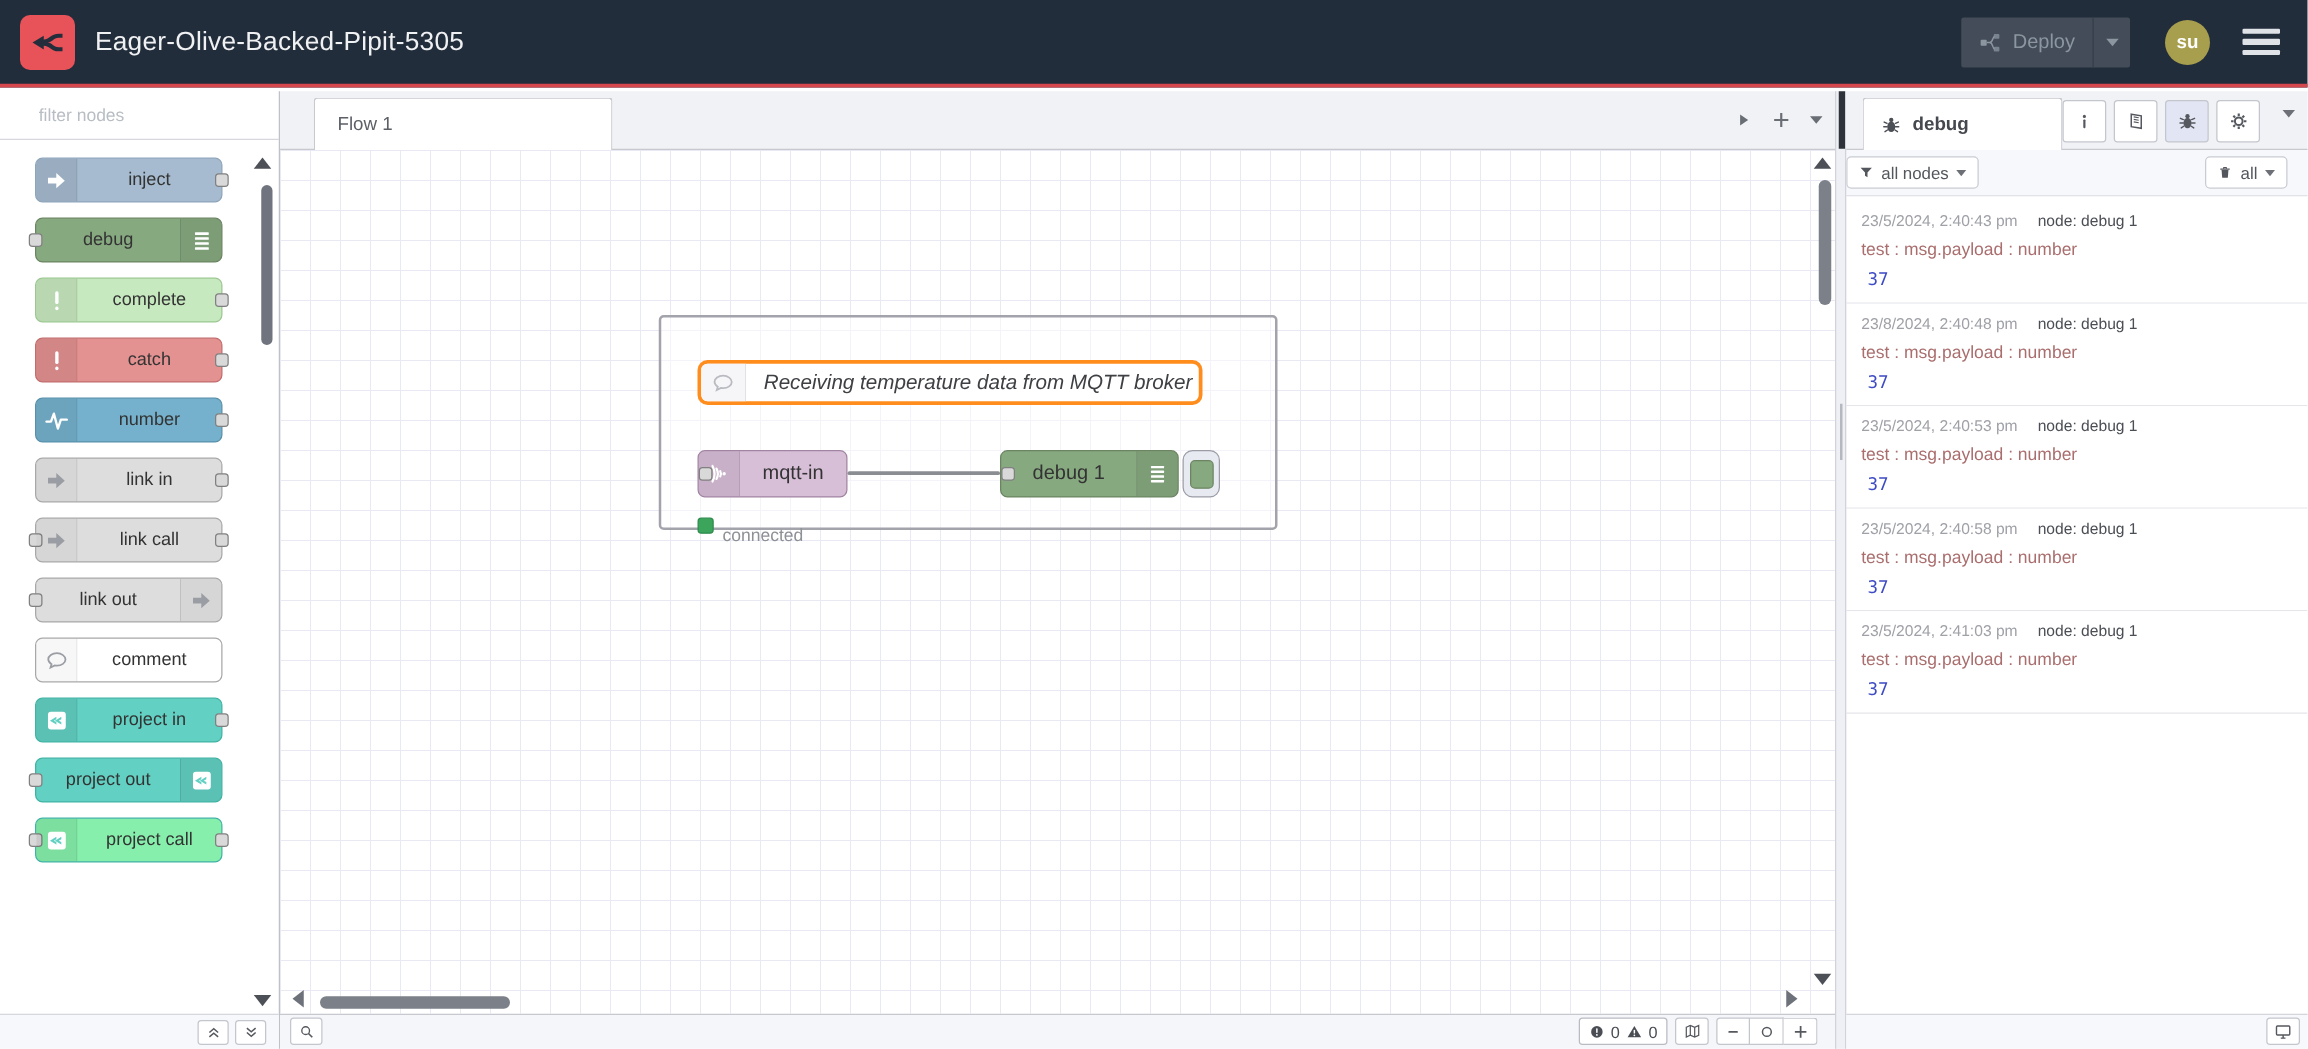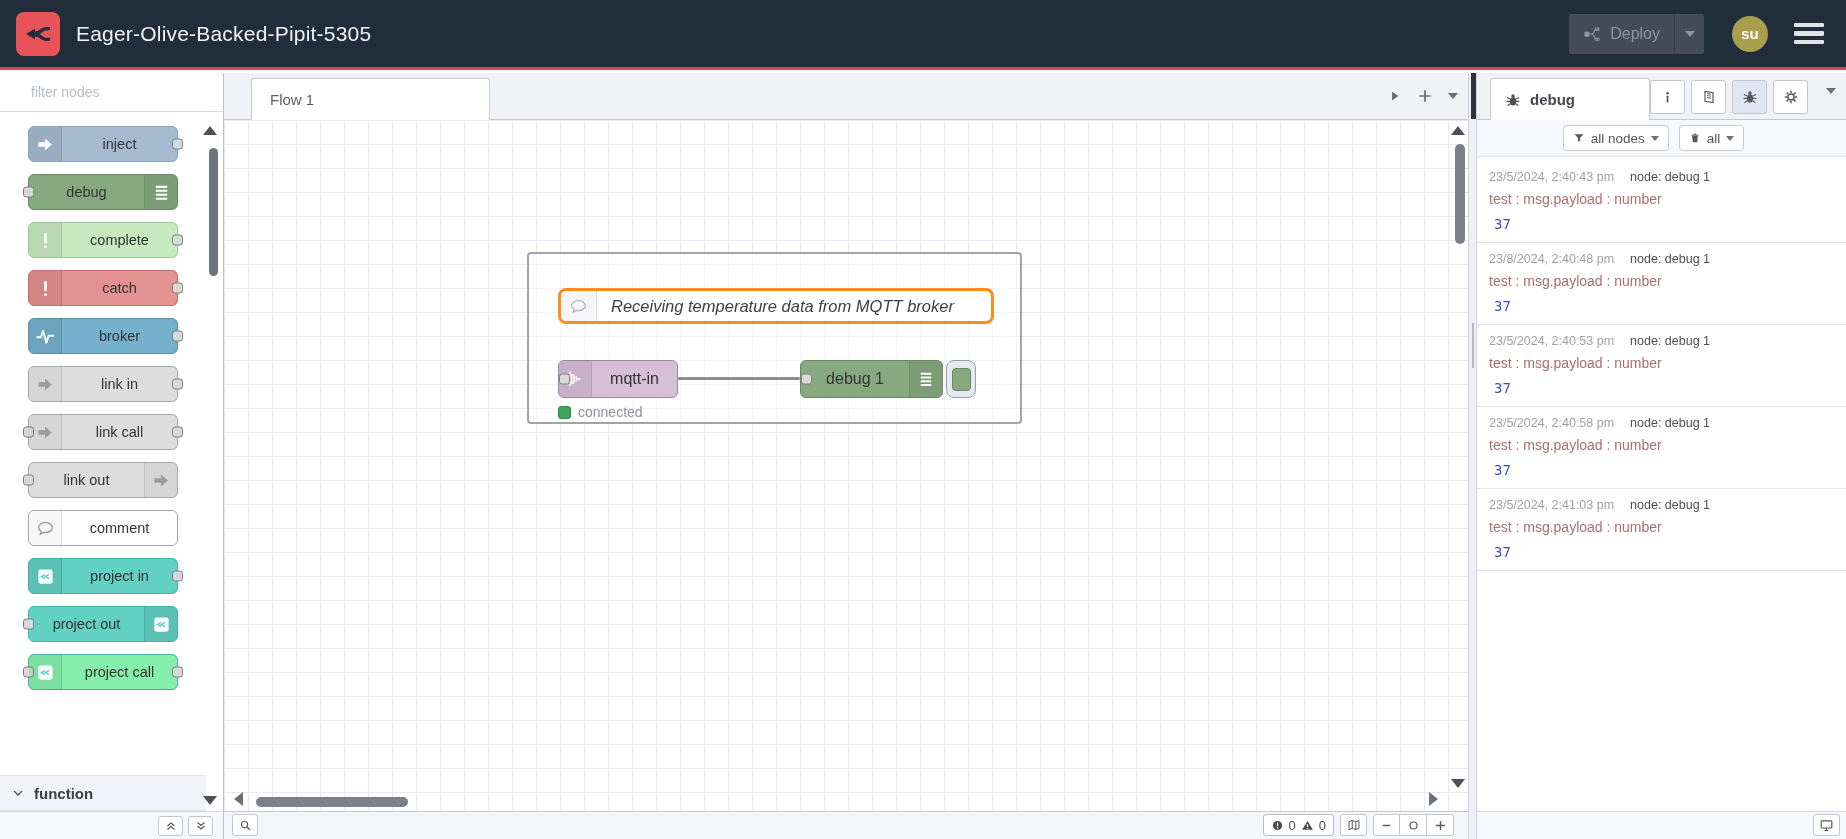--- a/index.html
+++ b/index.html
@@ -88,21 +88,21 @@
     align-items:center; padding-left:18px; font-size:15px; font-weight:500; color:#5c5f66; cursor:pointer; }
   .tab-actions { position:absolute; right:10px; top:0; bottom:0; display:flex; align-items:center;
     gap:15px; color:#696d74; }
   .tab-actions > * { cursor:pointer; }
   .gridwrap { flex:1; position:relative; overflow:hidden; background:#fff;
     background-image:linear-gradient(var(--canvas_grid,#e9e9f4) 1px, transparent 1px),
       linear-gradient(90deg, var(--canvas_grid,#e9e9f4) 1px, transparent 1px);
     background-size:24px 24px; }
   .flow-group { position:absolute; left:303px; top:132px; width:495px; height:172px;
     border:2px solid var(--group_border,#a3a3ab); border-radius:4px; background:rgba(255,255,255,.45); }
-  .comment-node { position:absolute; left:29px; top:34px; width:436px; height:36px; background:#fff;
+  .comment-node { position:absolute; left:29px; top:34px; width:404px; height:36px; background:#fff;
     border:3px solid var(--comment_selected,#ff8d1e); border-radius:8px; display:flex;
     align-items:center; cursor:pointer; }
   .comment-node .iconsec { width:36px; align-self:stretch; background:#f6f6f8;
     border-right:1px solid #e2e2e6; border-radius:5px 0 0 5px; display:flex; align-items:center;
     justify-content:center; color:#b9bbc1; }
   .comment-node .ctext { flex:1; font-size:16.5px; font-style:italic; color:#3e4044; padding-left:14px;
     white-space:nowrap; overflow:hidden; }
   .cnode { position:absolute; height:38px; border-radius:6px; cursor:pointer; }
   .cnode .iconbox { position:absolute; top:0; bottom:0; width:33px; background:rgba(0,0,0,.07);
     display:flex; align-items:center; justify-content:center; color:#fff; }
@@ -119,21 +119,21 @@
   .wire { position:absolute; left:149px; top:123px; width:122px; height:3px;
     background:var(--wire,#8a8d92); border-radius:2px; cursor:pointer; }
   .dbg-toggle { position:absolute; left:417px; top:106px; width:30px; height:38px; border-radius:8px;
     background:#e8eaf2; border:1.5px solid #9a9da6; display:flex; align-items:center;
     justify-content:center; cursor:pointer; }
   .dbg-toggle .inner { width:19px; height:23px; border-radius:4px; background:var(--node_debug,#87a980);
     border:1px solid var(--node_debug_border,#6b8562); }
   .node-status { position:absolute; left:29px; top:150px; display:flex; align-items:center; gap:7px; }
   .status-dot { width:13px; height:13px; border-radius:3px; background:var(--status_green,#3ba55c);
     border:1px solid #2f8a4c; }
-  .status-text { font-size:14px; color:#8d9095; }
+  .status-text { font-size:14px; color:#8d9095;margin-top:16px; }
   .vscroll-up { position:absolute; right:3px; top:6px; cursor:pointer; }
   .vscroll-thumb { position:absolute; right:3px; top:24px; width:10px; height:100px; border-radius:5px;
     background:#7c8089; cursor:grab; }
   .vscroll-down { position:absolute; right:3px; bottom:23px; cursor:pointer; }
   .hscroll-left { position:absolute; left:10px; bottom:5px; cursor:pointer; }
   .hscroll-thumb { position:absolute; left:32px; bottom:4px; width:152px; height:10px; border-radius:5px;
     background:#7c8089; cursor:grab; }
   .hscroll-right { position:absolute; right:30px; bottom:5px; cursor:pointer; }
   .canvas-footer { height:28px; border-top:1px solid #c8c9cf; background:#f5f6fa; position:relative; }
   .search-btn { position:absolute; left:8px; top:2px; width:26px; height:22px; }
@@ -159,21 +159,21 @@
   .side-tab { position:absolute; left:13px; top:5px; bottom:-1px; width:160px; background:#fff;
     border:1px solid #c8c9cf; border-bottom:none; border-radius:3px 3px 0 0; display:flex;
     align-items:center; gap:9px; padding-left:14px; cursor:pointer; color:#4c4f55; }
   .side-tab .stab-label { font-size:15px; font-weight:600; color:#45484e; }
   .side-tools { position:absolute; right:38px; top:7px; display:flex; gap:6px; }
   .side-tools .tool { width:35px; height:34px; }
   .side-tools .tool.active { background:#e2e5f3; }
   .side-caret { position:absolute; right:10px; top:21px; cursor:pointer; }
   .side-caret .caret { border-top-color:#6d7076; }
   .filterbar { height:37px; background:#f7f8fb; border-bottom:1px solid #e2e3e9; display:flex;
-    align-items:center; justify-content:center; gap:10px; padding-right:16px; }
+    align-items:center; justify-content:space-between; gap:10px; padding-right:16px; }
   .fbtn { height:26px; display:flex; align-items:center; gap:6px; padding:0 9px; background:#fff;
     border:1px solid #c9cbd2; border-radius:4px; font-size:13.5px; color:#53565c; cursor:pointer; }
   .fbtn .caret { border-left-width:4px; border-right-width:4px; border-top-width:5px; border-top-color:#6d7076; }
   .msgs { flex:1; overflow:hidden; padding-top:4px; }
   .msg { padding:9px 10px 10px 12px; border-bottom:1px solid #e5e6eb; background:#fff; }
   .msg-row1 { display:flex; gap:16px; align-items:baseline; }
   .msg-ts { font-size:12.5px; color:#9fa1a7; }
   .msg-src { font-size:12.5px; color:#4b4e54; font-weight:500; }
   .msg-path { margin-top:7px; font-size:14px; color:var(--debug_meta,#aa6e6e); }
   .msg-val { margin-top:9px; padding-left:5px; font-size:14px;
@@ -394,21 +394,21 @@
             <span class="port right"></span>
           </div>
 
           <div class="pnode icon-left port-right" style="background: rgb(117, 177, 204); border-color: rgb(88, 144, 171); --pill-bg: #75b1cc;">
 
             <span class="iconbox">
               <svg class="ic" width="19" height="19" viewBox="0 0 24 24">
                 <use href="#pulse-icon"></use>
               </svg>
             </span>
-            <span class="label">broker</span>
+            <span class="label">number</span>
             <span class="port right"></span>
           </div>
 
           <div class="pnode icon-left port-right gray-icon" style="background: rgb(221, 221, 221); border-color: rgb(168, 168, 168); --pill-bg: #dddddd;">
 
             <span class="iconbox">
               <svg class="ic" width="19" height="19" viewBox="0 0 24 24">
                 <use href="#link-arrow-icon"></use>
               </svg>
             </span>
@@ -476,26 +476,20 @@
             <span class="iconbox">
               <svg class="ic" width="19" height="19" viewBox="0 0 24 24">
                 <use href="#node-red-logo-icon"></use>
               </svg>
             </span>
             <span class="label">project call</span>
             <span class="port right"></span>
           </div>
         </div>
 
-      <div class="cat-header cat-fn">
-        <svg class="ic" width="12" height="12" viewBox="0 0 24 24">
-            <use href="#chevron-down-icon"></use>
-          </svg>
-        <span class="cat-label">function</span>
-      </div>
 
       <span class="tri up pal-up"></span>
       <div class="pal-thumb"></div>
       <span class="tri down pal-down"></span>
     </div>
     <div class="pal-footer">
       <div class="sq-btn">
         <svg class="ic" width="12" height="12" viewBox="0 0 24 24">
             <use href="#collapse-all-icon"></use>
           </svg>

